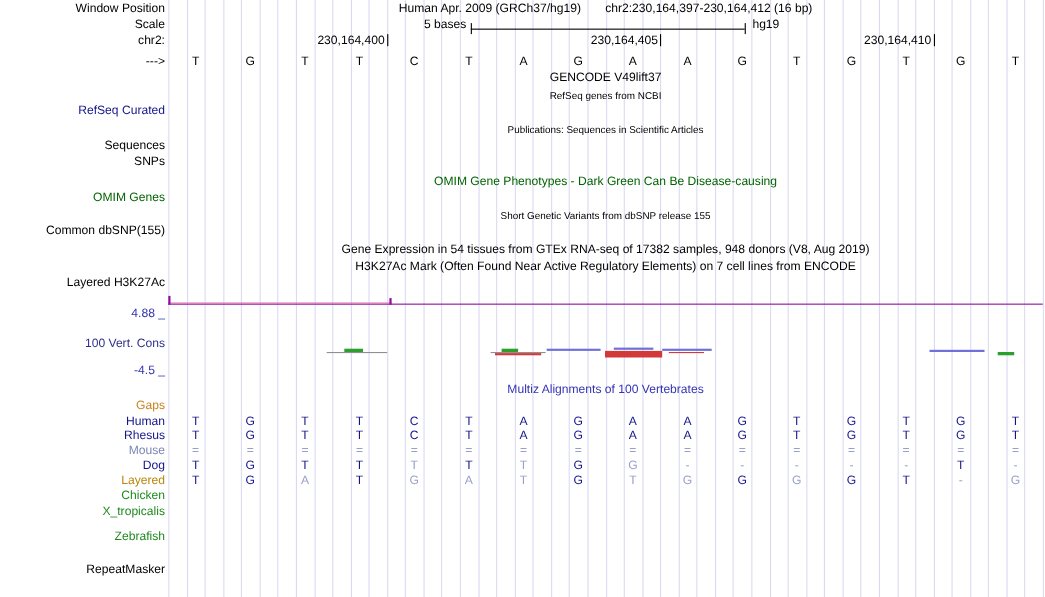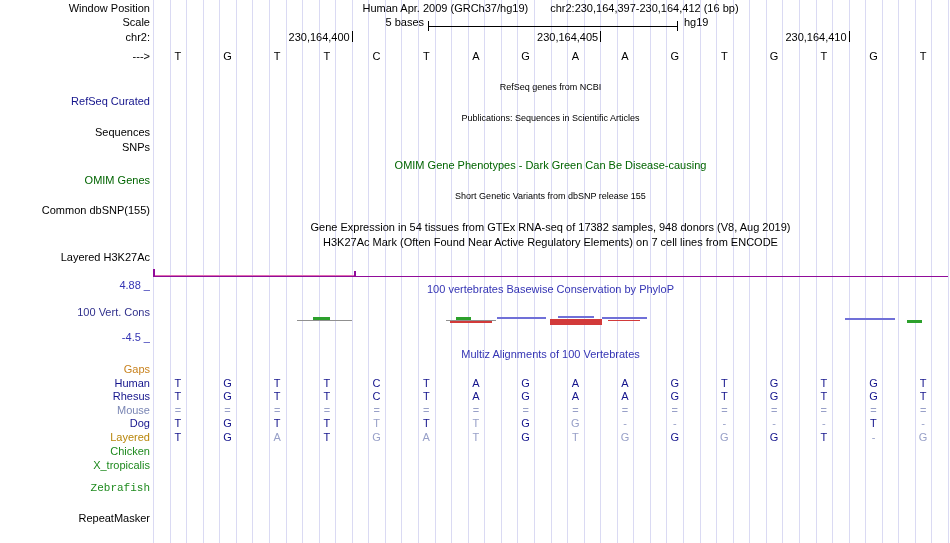--- a/index.html
+++ b/index.html
@@ -35,27 +35,27 @@
   <div class="lbl" style="top:204px">Common dbSNP(155)</div>
   <div class="lbl" style="top:251px">Layered H3K27Ac</div>
   <div class="lbl" style="top:279px;color:#3434b4">4.88 _</div>
   <div class="lbl" style="top:306px;color:#30308c">100 Vert. Cons</div>
   <div class="lbl" style="top:331px;color:#3434b4">-4.5 _</div>
   <div class="lbl" style="top:512px">RepeatMasker</div>
 
   <div class="ctitle" style="top:2px">
     <span>Human Apr. 2009 (GRCh37/hg19)</span><span style="display:inline-block;width:22px"></span><span>chr2:230,164,397-230,164,412 (16 bp)</span>
   </div>
+  <div class="ctitle" style="top:65px">GENCODE V49lift37</div>
   <div class="ctitle small" style="top:112px">Publications: Sequences in Scientific Articles</div>
   <div class="ctitle small" style="top:81px">RefSeq genes from NCBI</div>
   <div class="ctitle" style="top:159px;color:#006400">OMIM Gene Phenotypes - Dark Green Can Be Disease-causing</div>
   <div class="ctitle small" style="top:190px">Short Genetic Variants from dbSNP release 155</div>
   <div class="ctitle" style="top:221px">Gene Expression in 54 tissues from GTEx RNA-seq of 17382 samples, 948 donors (V8, Aug 2019)</div>
   <div class="ctitle" style="top:236px">H3K27Ac Mark (Often Found Near Active Regulatory Elements) on 7 cell lines from ENCODE</div>
-  <div class="ctitle" style="top:283px;color:#3434b4">100 vertebrates Basewise Conservation by PhyloP</div>
   <div class="ctitle" style="top:348px;color:#3434b4">Multiz Alignments of 100 Vertebrates</div>
 
   <div class="coordtxt" style="top:16px;right:526px">5 bases</div>
   <div class="hline" style="top:26px;left:428px;width:249px"></div>
   <div class="tick" style="top:21px;left:428px;height:10px"></div>
   <div class="tick" style="top:21px;left:677px;height:10px"></div>
   <div class="coordtxt" style="top:16px;left:684px">hg19</div>
 
   <div class="mark" style="left:153px;width:795px;top:276px;height:1px;background:#900c9a"></div>
   <div class="mark" style="left:153px;width:203px;top:275px;height:1px;background:#e070b0"></div>
@@ -226,14 +226,14 @@
     <div class="base" style="left: 550.5px; top: 431px; color: rgb(152, 160, 200);">T</div>
     <div class="base" style="left: 600.19px; top: 431px; color: rgb(152, 160, 200);">G</div>
     <div class="base" style="left: 649.88px; top: 431px; color: rgb(20, 20, 140);">G</div>
     <div class="base" style="left: 699.56px; top: 431px; color: rgb(152, 160, 200);">G</div>
     <div class="base" style="left: 749.25px; top: 431px; color: rgb(20, 20, 140);">G</div>
     <div class="base" style="left: 798.94px; top: 431px; color: rgb(20, 20, 140);">T</div>
     <div class="base" style="left: 848.63px; top: 431px; color: rgb(152, 160, 200);">-</div>
     <div class="base" style="left: 898.31px; top: 431px; color: rgb(152, 160, 200);">G</div>
     <div class="lbl" style="top: 445px; color: rgb(30, 138, 30);">Chicken</div>
     <div class="lbl" style="top: 459px; color: rgb(30, 138, 30);">X_tropicalis</div>
-    <div class="lbl" style="top: 482px; color: rgb(30, 138, 30); font-family: Liberation Mono, monospace;">Zebrafish</div>
+    <div class="lbl" style="top: 482px; color: rgb(30, 138, 30);">Zebrafish</div>
   </div>
 
 </body></html>

